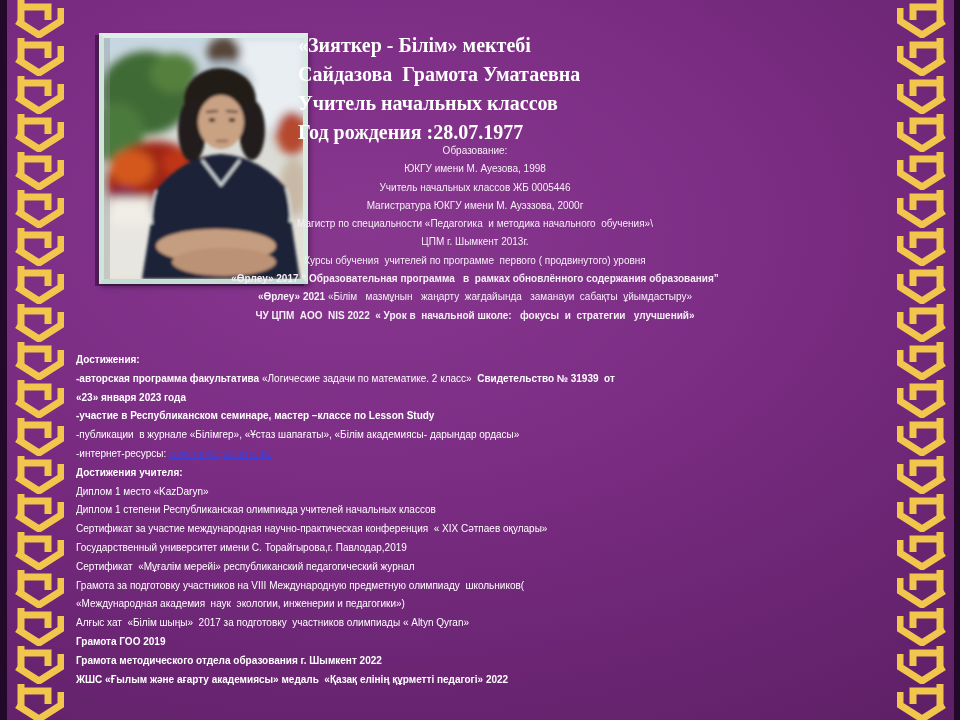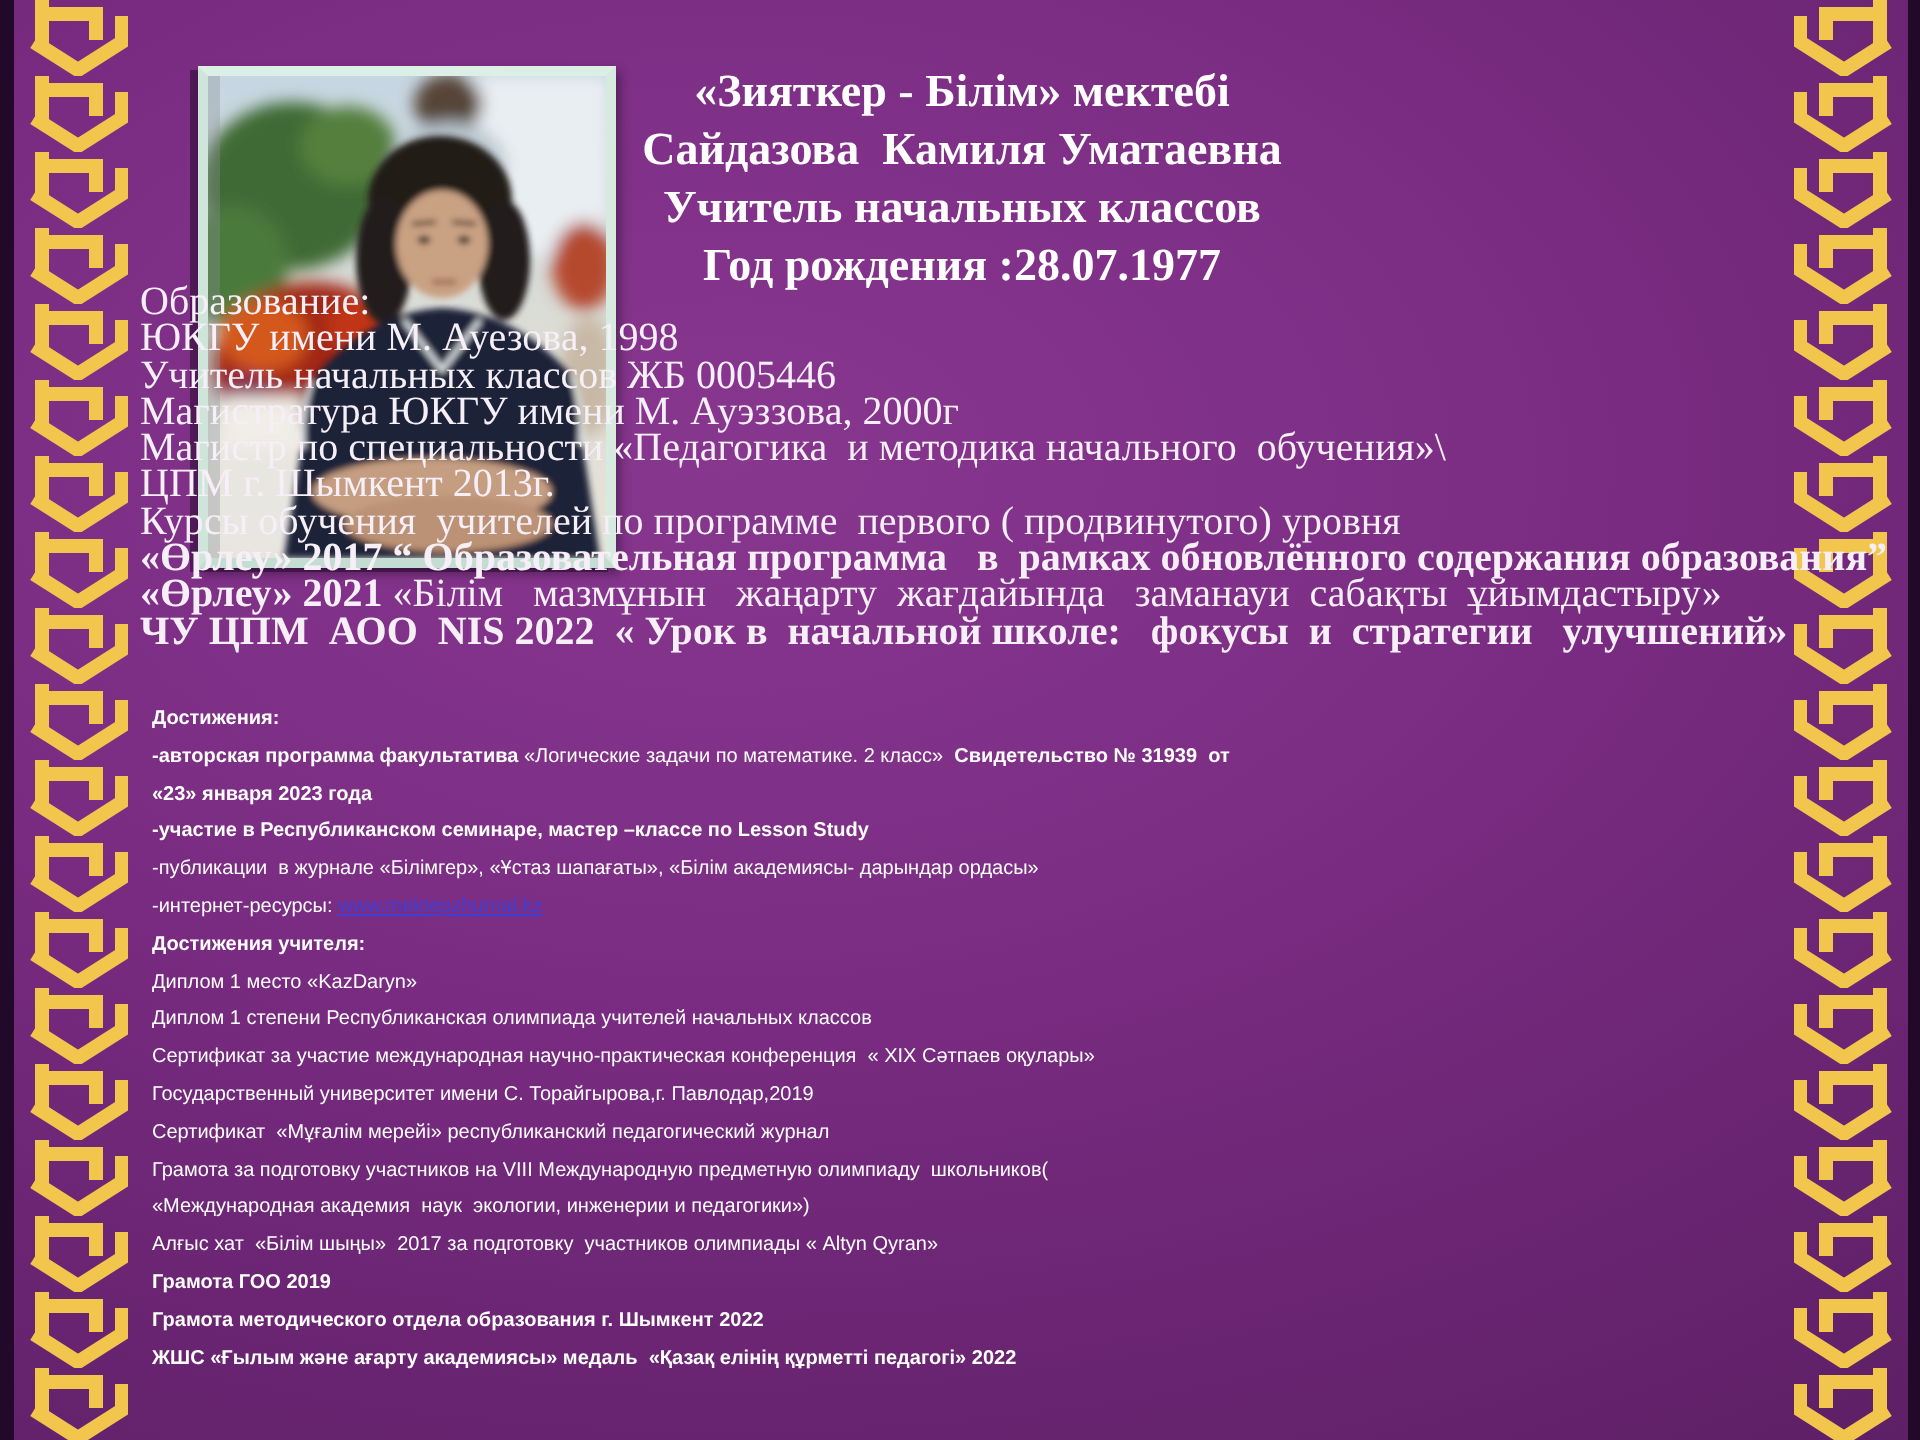--- a/index.html
+++ b/index.html
@@ -23,26 +23,26 @@
     position:absolute;left:99px;top:33px;width:199px;height:241px;
     border:5px solid #cfe5da;border-top-color:#dcefe6;border-right-color:#d6eadf;border-bottom-color:#c4ddd2;
     box-shadow:-4px 2px 0 rgba(40,10,50,.55), 2px 3px 5px rgba(0,0,0,.35);
     background:#cdd9e0;
   }
   .photo svg{display:block;}
   
   .line{white-space:pre;}
   .b{font-weight:bold;}
   .title-block{
-    position:absolute;left:298px;top:31px;width:366px;text-align:center;
-    font-family:"Liberation Serif",serif;font-weight:bold;font-size:23px;line-height:29px;color:#ffffff;
+    position:absolute;left:298px;top:31px;width:366px;text-align:left;
+    font-family:"Liberation Serif",serif;font-weight:bold;font-size:20px;line-height:29px;color:#ffffff;
   }
   .education-block{
-    position:absolute;left:70px;right:80px;top:142px;text-align:left;
-    font-family:Liberation Serif, serif;font-size:20px;line-height:18.3px;color:#f6eff7;
+    position:absolute;left:70px;right:80px;top:142px;text-align:center;
+    font-family:Liberation Sans, sans-serif;font-size:10px;line-height:18.3px;color:#f6eff7;
   }
   .education-block .line{white-space:pre;}
   .achievements-block{
     position:absolute;left:76px;right:66px;top:351px;text-align:left;
     font-family:"Liberation Sans","DejaVu Sans",sans-serif;font-size:10px;line-height:18.8px;color:#ffffff;
     letter-spacing:0px;
   }
   .weblink{color:#3f3fd6;cursor:pointer;}
 </style>
 </head>
@@ -130,21 +130,21 @@
         <path d="M52 152 Q 46 170 48 186 M182 150 Q 188 168 186 184" stroke="#dfe6ea" stroke-width="2" fill="none"></path>
         <ellipse cx="112" cy="208" rx="60" ry="17" fill="#c59d80"></ellipse>
         <ellipse cx="120" cy="224" rx="52" ry="14" fill="#bb9274"></ellipse>
       </g>
       <rect x="0" y="0" width="6" height="241" fill="#8a8f95" opacity="0.35"></rect>
     </svg>
   </div>
 
   <div class="title-block">
       <div class="line"><span class="b">«Зияткер - Білім» мектебі</span></div>
-      <div class="line"><span class="b">Сайдазова  Камиля Уматаевна</span></div>
+      <div class="line"><span class="b">Сайдазова  Грамота Уматаевна</span></div>
       <div class="line"><span class="b">Учитель начальных классов</span></div>
       <div class="line"><span class="b">Год рождения :28.07.1977</span></div>
     </div>
 
   <div class="education-block">
       <div class="line"><span>Образование:</span></div>
       <div class="line"><span>ЮКГУ имени М. Ауезова, 1998</span></div>
       <div class="line"><span>Учитель начальных классов ЖБ 0005446</span></div>
       <div class="line"><span>Магистратура ЮКГУ имени М. Ауэззова, 2000г</span></div>
       <div class="line"><span>Магистр по специальности «Педагогика  и методика начального  обучения»\</span></div>

